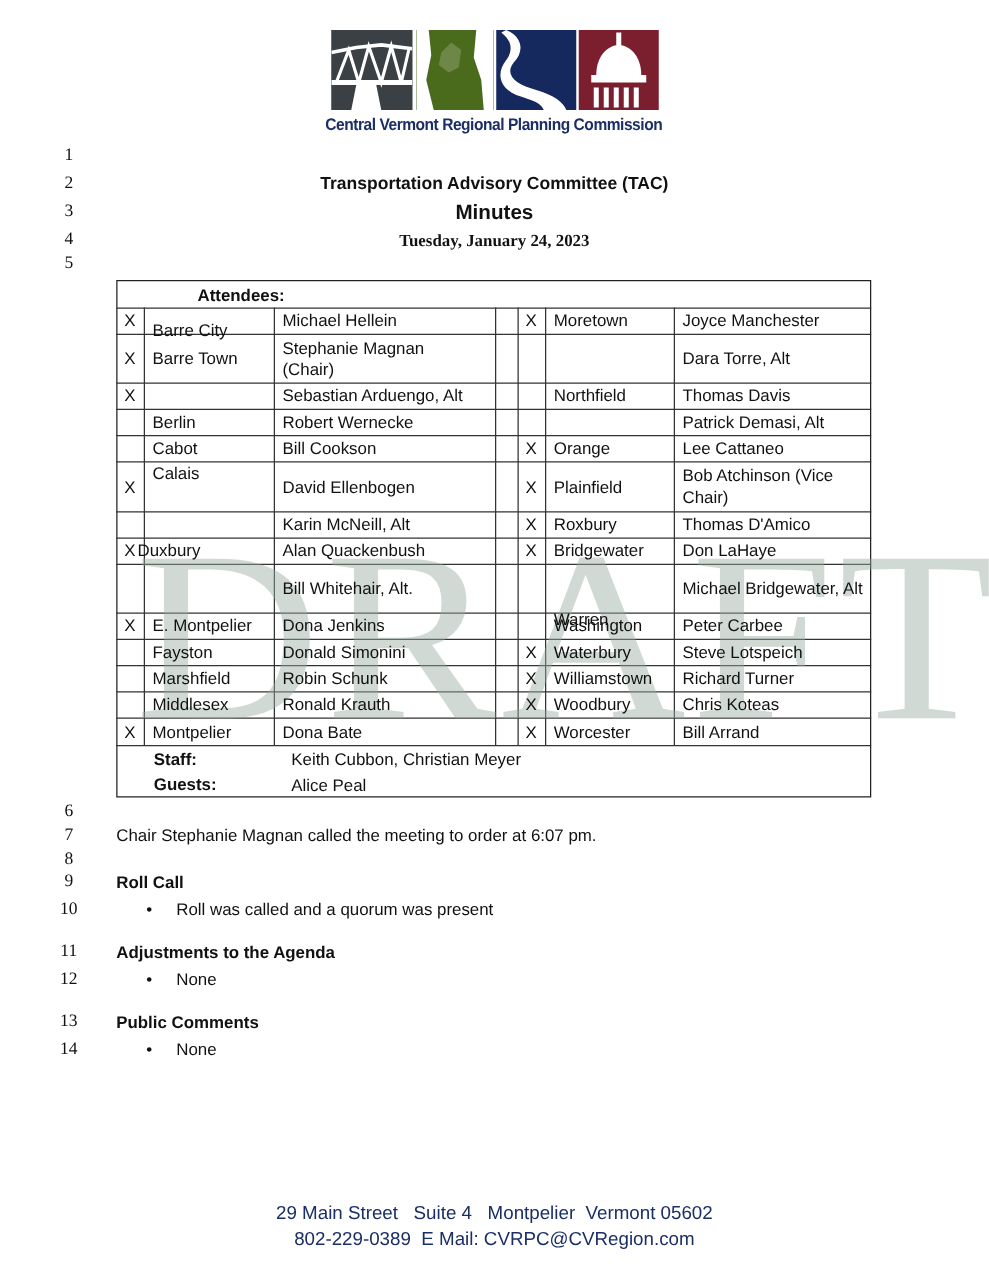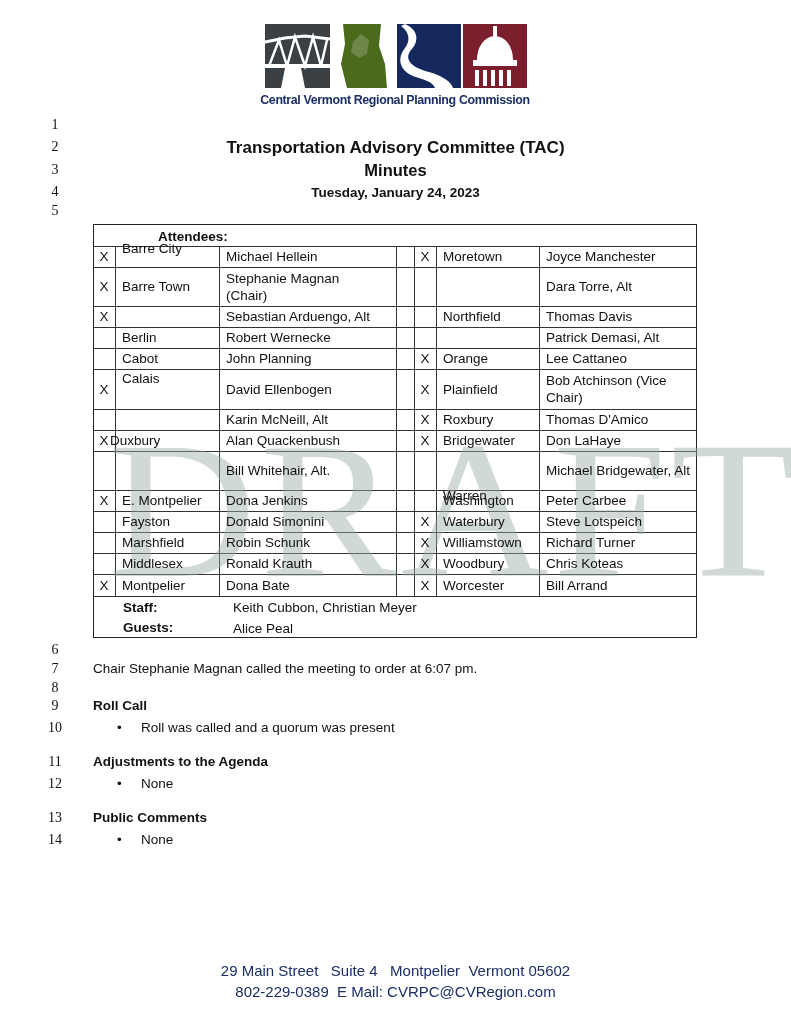--- a/index.html
+++ b/index.html
@@ -79,23 +79,23 @@
 <div class="lnum" style="top:642px">6</div>
 <div class="lnum" style="top:661px">7</div>
 <div class="lnum" style="top:680px">8</div>
 <div class="lnum" style="top:698px">9</div>
 <div class="lnum" style="top:720px">10</div>
 <div class="lnum" style="top:754px">11</div>
 <div class="lnum" style="top:776px">12</div>
 <div class="lnum" style="top:810px">13</div>
 <div class="lnum" style="top:832px">14</div>
 
-<div class="abs title" style="top:138px;font-size:17px;">Transportation Advisory Committee (TAC)</div>
+<div class="abs title" style="top:138px;font-size:14px;">Transportation Advisory Committee (TAC)</div>
 <div class="abs title" style="top:161px;font-size:16.5px;">Minutes</div>
-<div class="abs title" style="top:185px;font-size:13.5px;">Tuesday, January 24, 2023</div>
+<div class="abs title" style="top:185px;font-size:13.5px;font-family:Liberation Serif, serif;">Tuesday, January 24, 2023</div>
 
 <div class="abs tbl"></div>
 
 <div class="hline" style="left:93px;width:604px;top:246px"></div>
 <div class="hline" style="left:93px;width:604px;top:267px"></div>
 <div class="hline" style="left:93px;width:604px;top:306px"></div>
 <div class="hline" style="left:93px;width:604px;top:327px"></div>
 <div class="hline" style="left:93px;width:604px;top:348px"></div>
 <div class="hline" style="left:93px;width:604px;top:369px"></div>
 <div class="hline" style="left:93px;width:604px;top:409px"></div>
@@ -113,21 +113,21 @@
 <div class="vline" style="left:396px;top:246px;height:350px"></div>
 <div class="vline" style="left:414px;top:246px;height:350px"></div>
 <div class="vline" style="left:436px;top:246px;height:350px"></div>
 <div class="vline" style="left:539px;top:246px;height:350px"></div>
 
 <div class="watermark">DRAFT</div>
 
 <div class="cell bold" style="left:158px;top:226px;height:20px;">Attendees:</div>
 
 <div class="cell x" style="left:93px;width:22px;top:246px;height:21px">X</div>
-<div class="cell" style="left:122px;width:97px;top:238px;height:21px">Barre City</div>
+<div class="cell" style="left:122px;width:97px;top:254px;height:21px">Barre City</div>
 <div class="cell" style="left:226px;width:170px;top:246px;height:21px">Michael Hellein</div>
 <div class="cell x" style="left:414px;width:22px;top:246px;height:21px">X</div>
 <div class="cell" style="left:443px;width:96px;top:246px;height:21px">Moretown</div>
 <div class="cell" style="left:546px;width:150px;top:246px;height:21px">Joyce Manchester</div>
 
 <div class="cell x" style="left:93px;width:22px;top:267px;height:39px">X</div>
 <div class="cell" style="left:122px;width:97px;top:267px;height:39px">Barre Town</div>
 <div class="cell" style="left:226px;width:150px;top:267px;height:39px">Stephanie Magnan (Chair)</div>
 <div class="cell x" style="left:414px;width:22px;top:267px;height:39px"></div>
 <div class="cell" style="left:443px;width:96px;top:267px;height:39px"></div>
@@ -142,21 +142,21 @@
 
 <div class="cell x" style="left:93px;width:22px;top:327px;height:21px"></div>
 <div class="cell" style="left:122px;width:97px;top:327px;height:21px">Berlin</div>
 <div class="cell" style="left:226px;width:170px;top:327px;height:21px">Robert Wernecke</div>
 <div class="cell x" style="left:414px;width:22px;top:327px;height:21px"></div>
 <div class="cell" style="left:443px;width:96px;top:327px;height:21px"></div>
 <div class="cell" style="left:546px;width:150px;top:327px;height:21px">Patrick Demasi, Alt</div>
 
 <div class="cell x" style="left:93px;width:22px;top:348px;height:21px"></div>
 <div class="cell" style="left:122px;width:97px;top:348px;height:21px">Cabot</div>
-<div class="cell" style="left:226px;width:170px;top:348px;height:21px">John Planning</div>
+<div class="cell" style="left:226px;width:170px;top:348px;height:21px">Bill Cookson</div>
 <div class="cell x" style="left:414px;width:22px;top:348px;height:21px">X</div>
 <div class="cell" style="left:443px;width:96px;top:348px;height:21px">Orange</div>
 <div class="cell" style="left:546px;width:150px;top:348px;height:21px">Lee Cattaneo</div>
 
 <div class="cell x" style="left:93px;width:22px;top:369px;height:40px">X</div>
 <div class="cell" style="left:122px;width:97px;top:358px;height:40px">Calais</div>
 <div class="cell" style="left:226px;width:170px;top:369px;height:40px">David Ellenbogen</div>
 <div class="cell x" style="left:414px;width:22px;top:369px;height:40px">X</div>
 <div class="cell" style="left:443px;width:96px;top:369px;height:40px">Plainfield</div>
 <div class="cell" style="left:546px;width:140px;top:369px;height:40px">Bob Atchinson (Vice Chair)</div>

